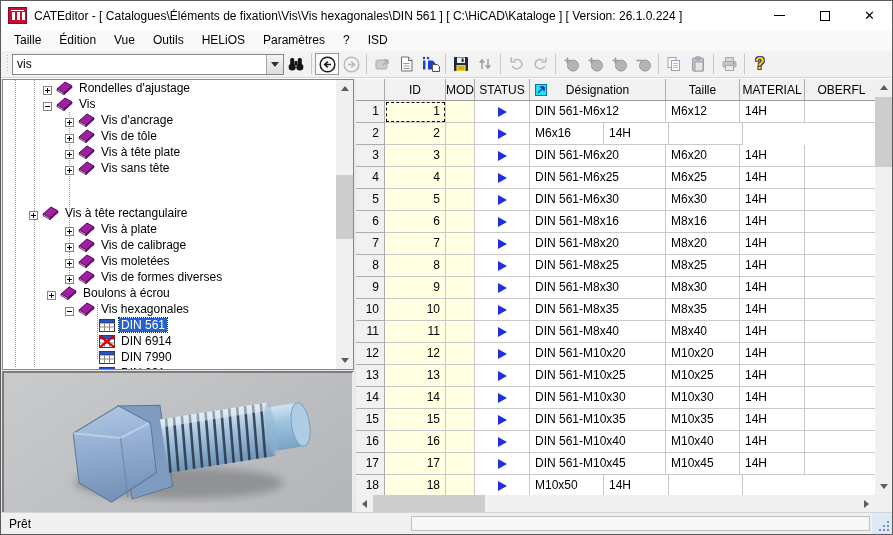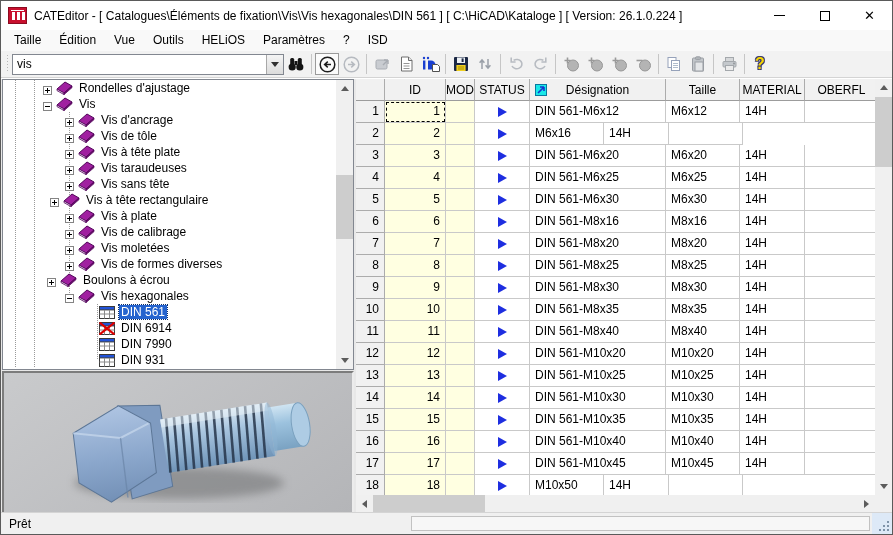--- a/index.html
+++ b/index.html
@@ -351,38 +351,23 @@
                   <line x1="2" y1="4.5" x2="7" y2="4.5" stroke="#000"></line>
                   <line x1="4.5" y1="2" x2="4.5" y2="7" stroke="#000"></line>
                 </svg></span>
               <span class="ticon">
                 <svg width="17" height="14" viewBox="0 0 17 14">
                   <polygon points="1,8 9,1 16,5 8,12" fill="#a020a0" stroke="#52055a" stroke-width="1"></polygon>
                   <polygon points="1,8 8,12 8,13.6 1,9.6" fill="#ead9ee" stroke="#52055a" stroke-width="0.8"></polygon>
                   <polygon points="8,12 16,5 16,6.6 8,13.6" fill="#6e076e" stroke="#52055a" stroke-width="0.8"></polygon>
                 </svg>
               </span>
-              <span class="tlabel">Vis taraudeuses</span>
-            </div>
-            <div class="trow" style="padding-left: 62px;">
-              <span class="texp"><svg width="9" height="9">
-                  <rect x="0.5" y="0.5" width="8" height="8" fill="#fff" stroke="#848484"></rect>
-                  <line x1="2" y1="4.5" x2="7" y2="4.5" stroke="#000"></line>
-                  <line x1="4.5" y1="2" x2="4.5" y2="7" stroke="#000"></line>
-                </svg></span>
-              <span class="ticon">
-                <svg width="17" height="14" viewBox="0 0 17 14">
-                  <polygon points="1,8 9,1 16,5 8,12" fill="#a020a0" stroke="#52055a" stroke-width="1"></polygon>
-                  <polygon points="1,8 8,12 8,13.6 1,9.6" fill="#ead9ee" stroke="#52055a" stroke-width="0.8"></polygon>
-                  <polygon points="8,12 16,5 16,6.6 8,13.6" fill="#6e076e" stroke="#52055a" stroke-width="0.8"></polygon>
-                </svg>
-              </span>
               <span class="tlabel">Vis sans tête</span>
             </div>
-            <div class="trow" style="padding-left: 47px;">
+            <div class="trow" style="padding-left: 26px; margin-top: 29px;">
               <span class="texp"><svg width="9" height="9">
                   <rect x="0.5" y="0.5" width="8" height="8" fill="#fff" stroke="#848484"></rect>
                   <line x1="2" y1="4.5" x2="7" y2="4.5" stroke="#000"></line>
                   <line x1="4.5" y1="2" x2="4.5" y2="7" stroke="#000"></line>
                 </svg></span>
               <span class="ticon">
                 <svg width="17" height="14" viewBox="0 0 17 14">
                   <polygon points="1,8 9,1 16,5 8,12" fill="#a020a0" stroke="#52055a" stroke-width="1"></polygon>
                   <polygon points="1,8 8,12 8,13.6 1,9.6" fill="#ead9ee" stroke="#52055a" stroke-width="0.8"></polygon>
                   <polygon points="8,12 16,5 16,6.6 8,13.6" fill="#6e076e" stroke="#52055a" stroke-width="0.8"></polygon>

